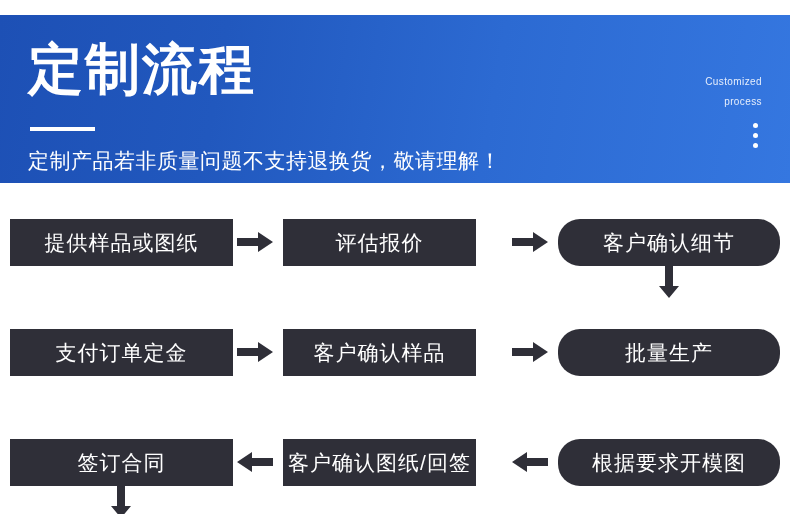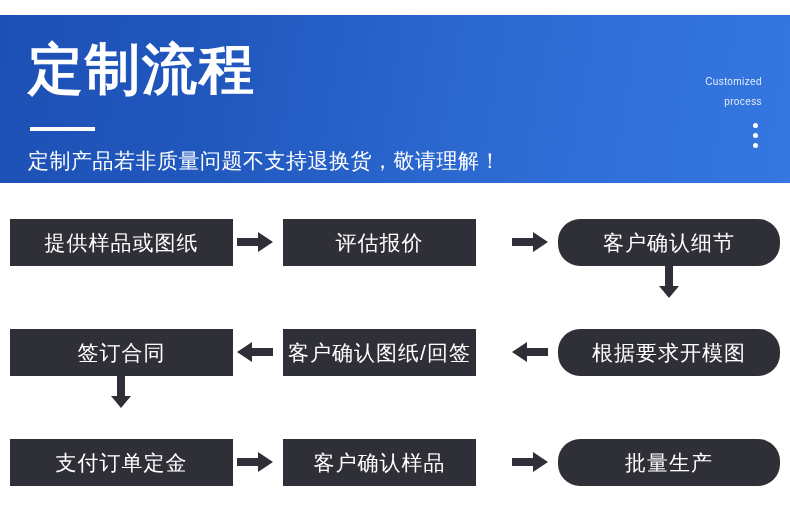--- a/index.html
+++ b/index.html
@@ -179,49 +179,49 @@
     </div>
     <div class="node c3">客户确认细节</div>
     <div class="varrow right-col">
       <svg class="arrow-svg" width="20" height="32" viewBox="0 0 20 32" aria-hidden="true">
         <path d="M6 0 H14 V20 H20 L10 32 L0 20 H6 Z" fill="#2f2f38"></path>
       </svg>
     </div>
   </div>
 
   <div class="flow-row">
+    <div class="node c1">支付订单定金</div>
+    <div class="harrow a1">
+      <svg class="arrow-svg" width="36" height="20" viewBox="0 0 36 20" aria-hidden="true">
+        <path d="M0 6 H21 V0 L36 10 L21 20 V14 H0 Z" fill="#2f2f38"></path>
+      </svg>
+    </div>
+    <div class="node c2">客户确认样品</div>
+    <div class="harrow a2">
+      <svg class="arrow-svg" width="36" height="20" viewBox="0 0 36 20" aria-hidden="true">
+        <path d="M0 6 H21 V0 L36 10 L21 20 V14 H0 Z" fill="#2f2f38"></path>
+      </svg>
+    </div>
+    <div class="node c3">批量生产</div>
+  </div>
+
+  <div class="flow-row">
     <div class="node c1">签订合同</div>
     <div class="harrow a1">
       <svg class="arrow-svg" width="36" height="20" viewBox="0 0 36 20" aria-hidden="true">
         <path d="M36 6 H15 V0 L0 10 L15 20 V14 H36 Z" fill="#2f2f38"></path>
       </svg>
     </div>
     <div class="node c2">客户确认图纸/回签</div>
     <div class="harrow a2">
       <svg class="arrow-svg" width="36" height="20" viewBox="0 0 36 20" aria-hidden="true">
         <path d="M36 6 H15 V0 L0 10 L15 20 V14 H36 Z" fill="#2f2f38"></path>
       </svg>
     </div>
     <div class="node c3">根据要求开模图</div>
     <div class="varrow left-col">
       <svg class="arrow-svg" width="20" height="32" viewBox="0 0 20 32" aria-hidden="true">
         <path d="M6 0 H14 V20 H20 L10 32 L0 20 H6 Z" fill="#2f2f38"></path>
       </svg>
     </div>
   </div>
 
-  <div class="flow-row">
-    <div class="node c1">支付订单定金</div>
-    <div class="harrow a1">
-      <svg class="arrow-svg" width="36" height="20" viewBox="0 0 36 20" aria-hidden="true">
-        <path d="M0 6 H21 V0 L36 10 L21 20 V14 H0 Z" fill="#2f2f38"></path>
-      </svg>
-    </div>
-    <div class="node c2">客户确认样品</div>
-    <div class="harrow a2">
-      <svg class="arrow-svg" width="36" height="20" viewBox="0 0 36 20" aria-hidden="true">
-        <path d="M0 6 H21 V0 L36 10 L21 20 V14 H0 Z" fill="#2f2f38"></path>
-      </svg>
-    </div>
-    <div class="node c3">批量生产</div>
-  </div>
-
 </div>
 
 </body></html>

